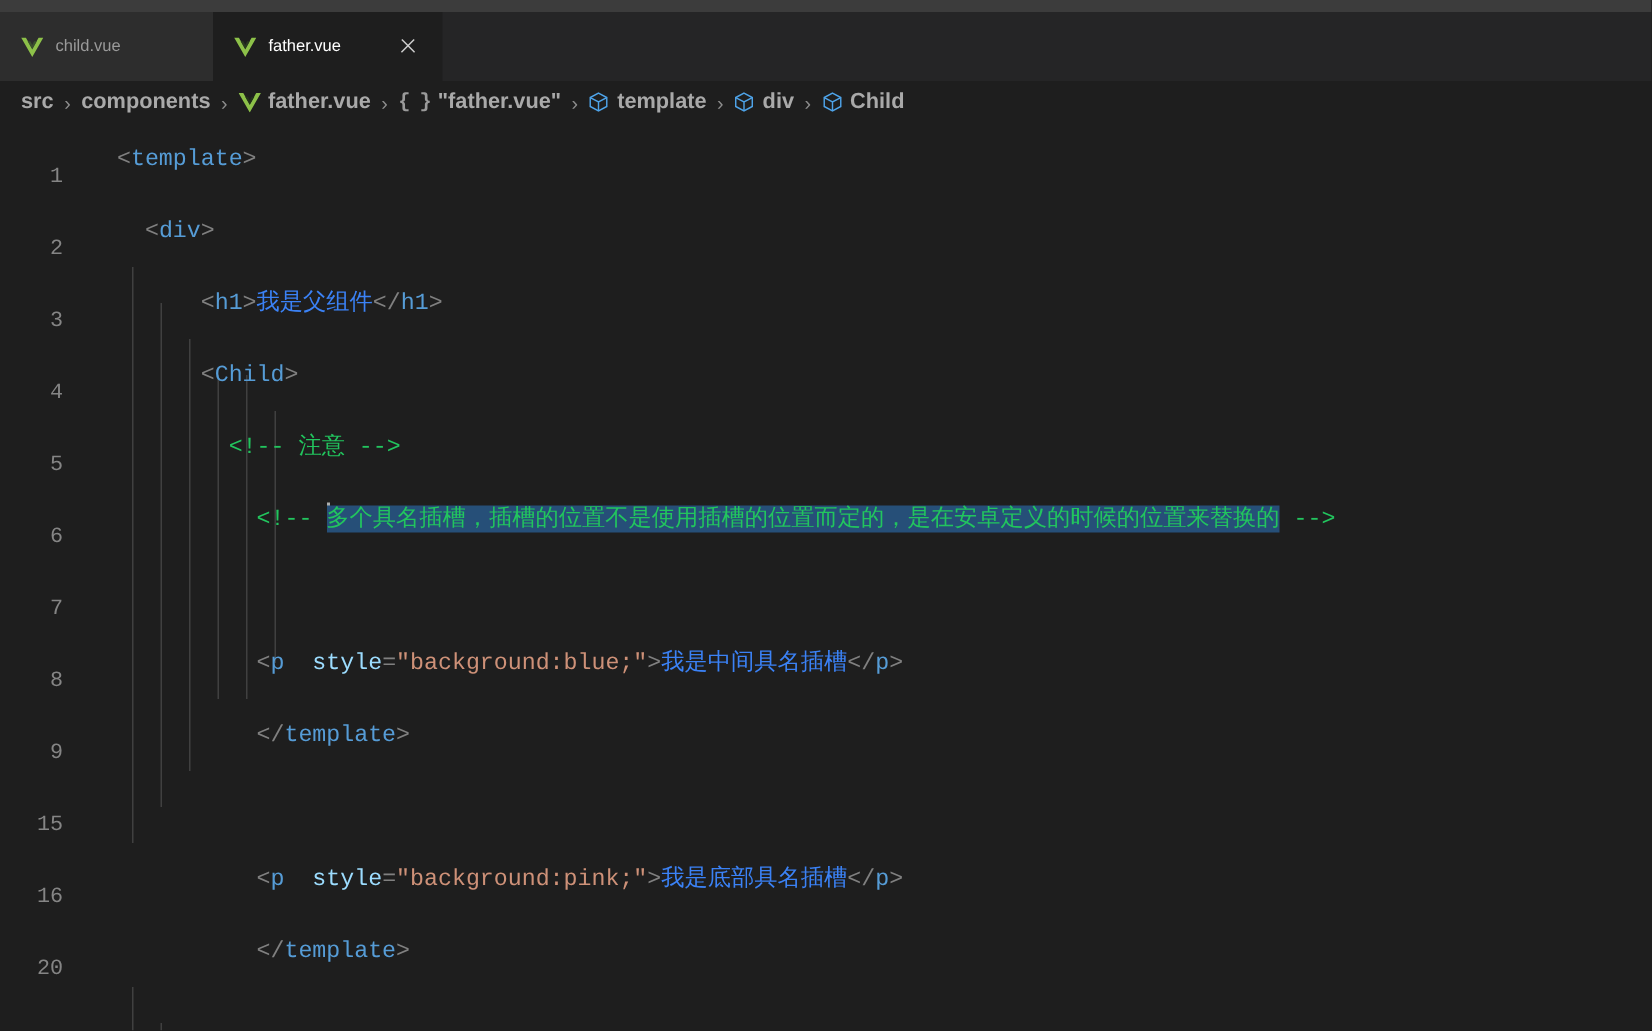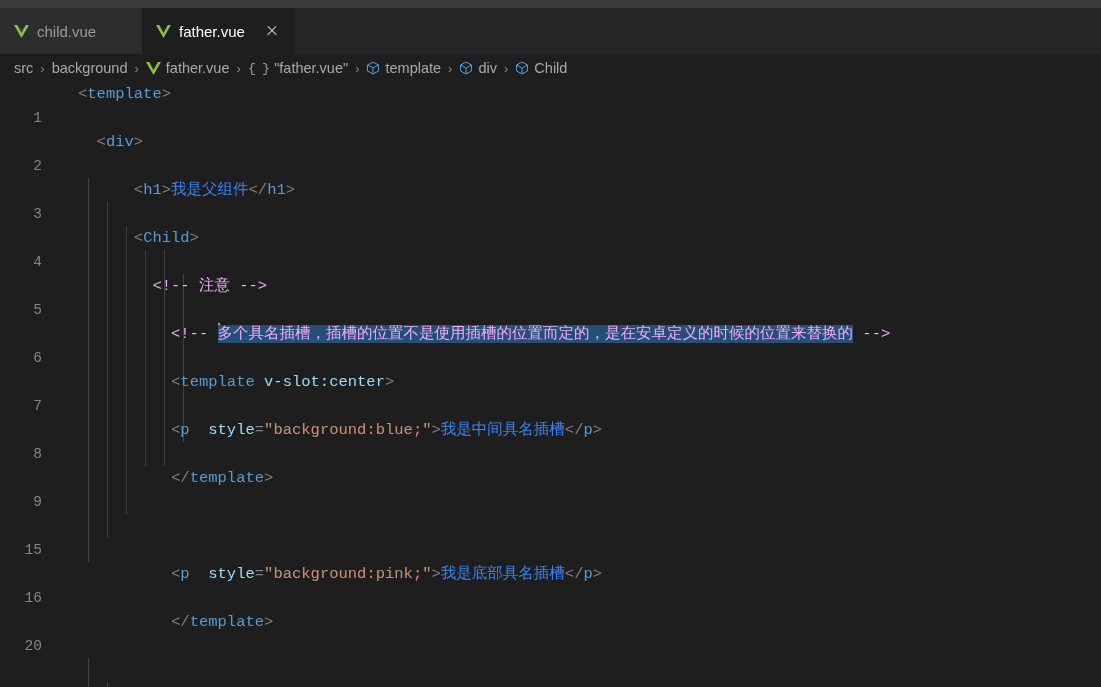--- a/index.html
+++ b/index.html
@@ -9,57 +9,57 @@
 
   
   .titlestrip{height:8px;background:#3c3c3c;width:100%;}
 
   
   .tabbar{height:46px;background:#252526;display:flex;align-items:stretch;position:relative;}
   .tab{display:flex;align-items:center;gap:8px;padding:0 14px 0 14px;
        position:relative;box-sizing:border-box;cursor:pointer;}
   .tab.inactive{background:#2d2d2d;width:142px;}
   .tab.active{background:#1e1e1e;width:153px;}
-  .tab .tabname{font-size:15px;color:#9a9a9a;white-space:nowrap;}
+  .tab .tabname{font-size:11px;color:#9a9a9a;white-space:nowrap;}
   .tab.active .tabname{color:#ffffff;}
   .tab .closebtn{margin-left:auto;width:18px;height:18px;position:relative;flex:none;}
   .tab .closebtn::before,.tab .closebtn::after{
        content:"";position:absolute;left:3px;top:8px;width:12px;height:1.4px;background:#cfcfcf;}
   .tab .closebtn::before{transform:rotate(45deg);}
   .tab .closebtn::after{transform:rotate(-45deg);}
   .tabfill{flex:1;background:#252526;}
   .vueicon{width:15px;height:13px;flex:none;display:block;}
 
   
   .breadcrumbs{height:28px;background:#1e1e1e;display:flex;align-items:center;
                padding-left:12px;gap:0px;font-size:14.5px;color:#a9a9a9;}
-  .crumb{display:flex;align-items:center;gap:5px;padding:0 2px;white-space:nowrap;cursor:pointer;}
+  .crumb{display:flex;align-items:center;gap:5px;padding:0 2px;white-space:nowrap;cursor:pointer;font-weight:bold;}
   .sep{color:#8c8c8c;padding:0 5px;font-size:13px;}
   .cubeicon{width:14px;height:14px;display:block;flex:none;}
   .braces{color:#9a9a9a;font-family:"Liberation Mono",monospace;font-size:13.5px;letter-spacing:-1px;}
 
   
   .editor{position:relative;background:#1e1e1e;height:605px;overflow:hidden;}
   .code{position:relative;font-family:"Liberation Mono",monospace;font-size:15.5px;line-height:24px;}
   .line{position:relative;height:24px;white-space:pre;}
   .lnum{position:absolute;left:0;width:42px;text-align:right;color:#858585;
         font-family:"Liberation Mono",monospace;font-size:14.5px;line-height:24px;}
-  .ltext{position:absolute;left:78px;top:0;line-height:24px;}
+  .ltext{position:absolute;left:78px;top:12px;line-height:24px;}
 
   
   .guides{position:absolute;left:0;top:0;width:100%;height:100%;pointer-events:none;}
   .guide{position:absolute;width:1px;background:#404040;}
 
   
   .t-tag{color:#569cd6;}
   .t-brk{color:#808080;}
   .t-attr{color:#9cdcfe;}
   .t-str{color:#ce9178;}
   .t-txt{color:#3b82f6;}
-  .t-cmt{color:#f0abfc;}
+  .t-cmt{color:#22c55e;}
   .sel{background:#264f78;margin-top:44px;}
   .caret{display:inline-block;width:2px;height:19px;background:#aeafad;vertical-align:-4px;margin-right:-2px;}
 </style>
 </head>
 <body>
 
 <div class="app">
 
   <div class="titlestrip"></div>
 
@@ -81,21 +81,21 @@
     </div>
     <div class="tabfill"></div>
   </div>
 
   <div class="breadcrumbs">
     <span class="crumb">
       <span>src</span>
     </span>
     <span class="sep">›</span>
     <span class="crumb">
-      <span>background</span>
+      <span>components</span>
     </span>
     <span class="sep">›</span>
     <span class="crumb">
       <svg class="vueicon" viewBox="0 0 24 21">
         <polygon points="12,21 0,0 5,0 12,12 19,0 24,0" fill="#8dc149"></polygon>
         <polygon points="12,13 7,4 10,4 12,8 14,4 17,4" fill="#23321a"></polygon>
       </svg>
       <span>father.vue</span>
     </span>
     <span class="sep">›</span>
@@ -170,21 +170,20 @@
         <span class="ltext"><span>        </span><span class="t-cmt">&lt;!-- 注意 --&gt;</span></span>
       </div>
 
       <div class="line" style="top:120px">
         <span class="lnum">6</span>
         <span class="ltext"><span>          </span><span class="t-cmt">&lt;!-- </span><span class="caret"></span><span class="t-cmt sel">多个具名插槽，插槽的位置不是使用插槽的位置而定的，是在安卓定义的时候的位置来替换的</span><span class="t-cmt"> --&gt;</span></span>
       </div>
 
       <div class="line" style="top:144px">
         <span class="lnum">7</span>
-        <span class="ltext"><span>          </span><span class="t-brk">&lt;</span><span class="t-tag">template</span><span class="t-attr"> v-slot:center</span><span class="t-brk">&gt;</span></span>
       </div>
 
       <div class="line" style="top:168px">
         <span class="lnum">8</span>
         <span class="ltext"><span>          </span><span class="t-brk">&lt;</span><span class="t-tag">p</span><span class="t-attr">  style</span><span class="t-brk">=</span><span class="t-str">"background:blue;"</span><span class="t-brk">&gt;</span><span class="t-txt">我是中间具名插槽</span><span class="t-brk">&lt;/</span><span class="t-tag">p</span><span class="t-brk">&gt;</span></span>
       </div>
 
       <div class="line" style="top:192px">
         <span class="lnum">9</span>
         <span class="ltext"><span>          </span><span class="t-brk">&lt;/</span><span class="t-tag">template</span><span class="t-brk">&gt;</span></span>

